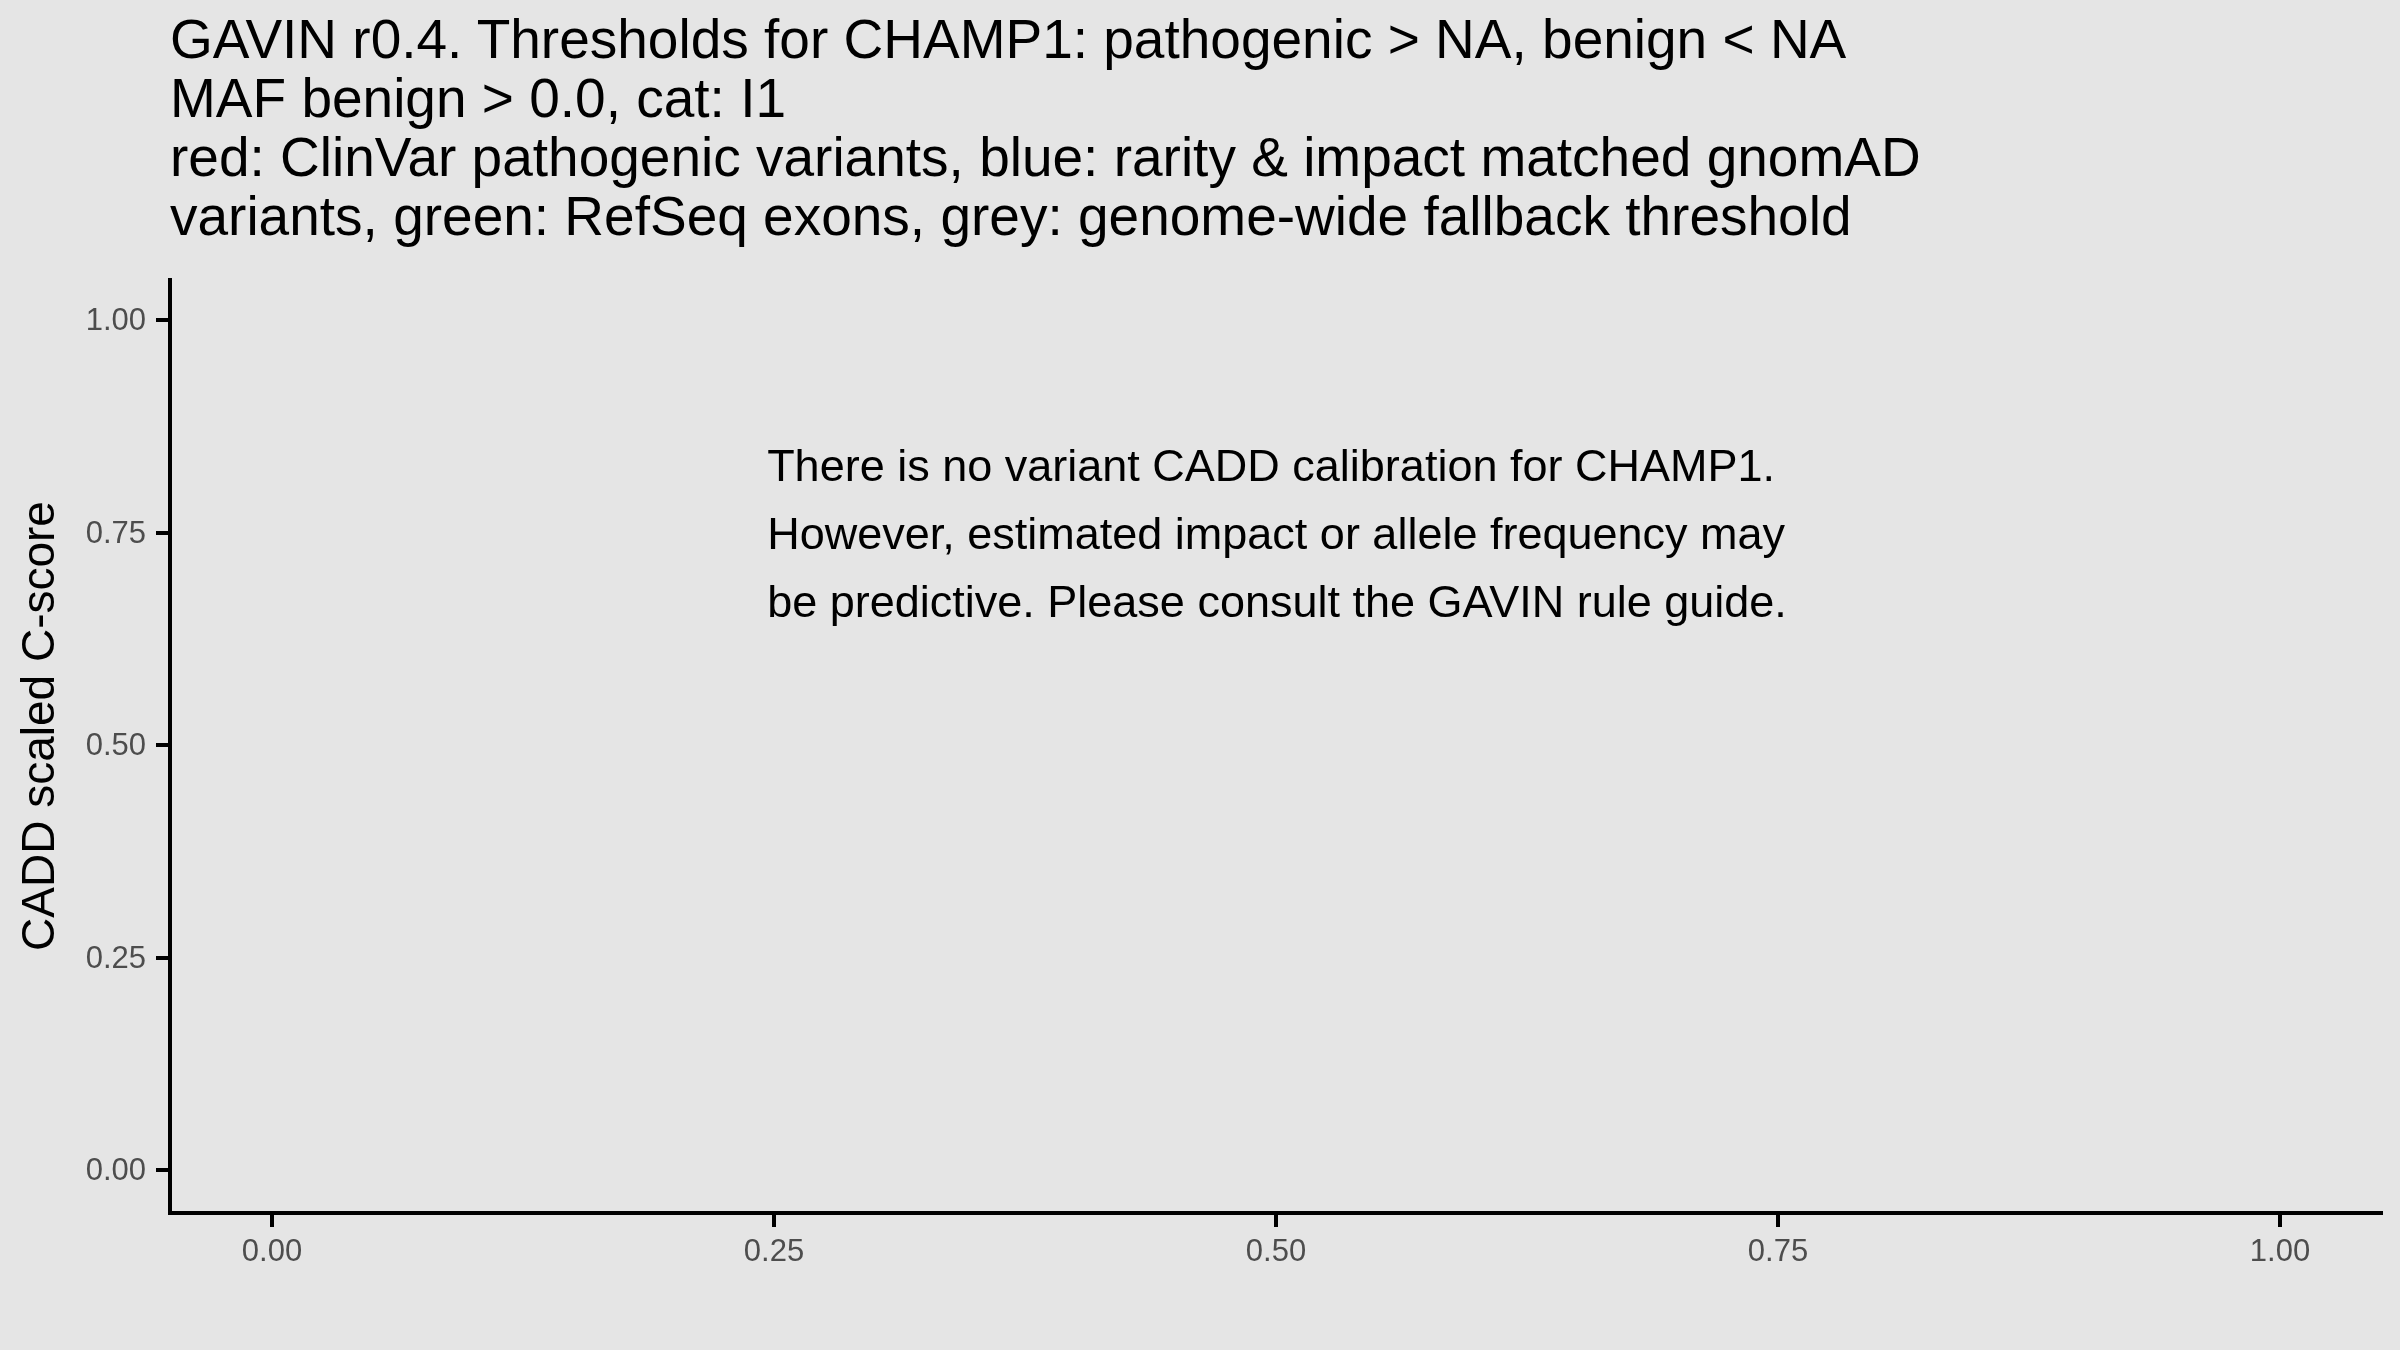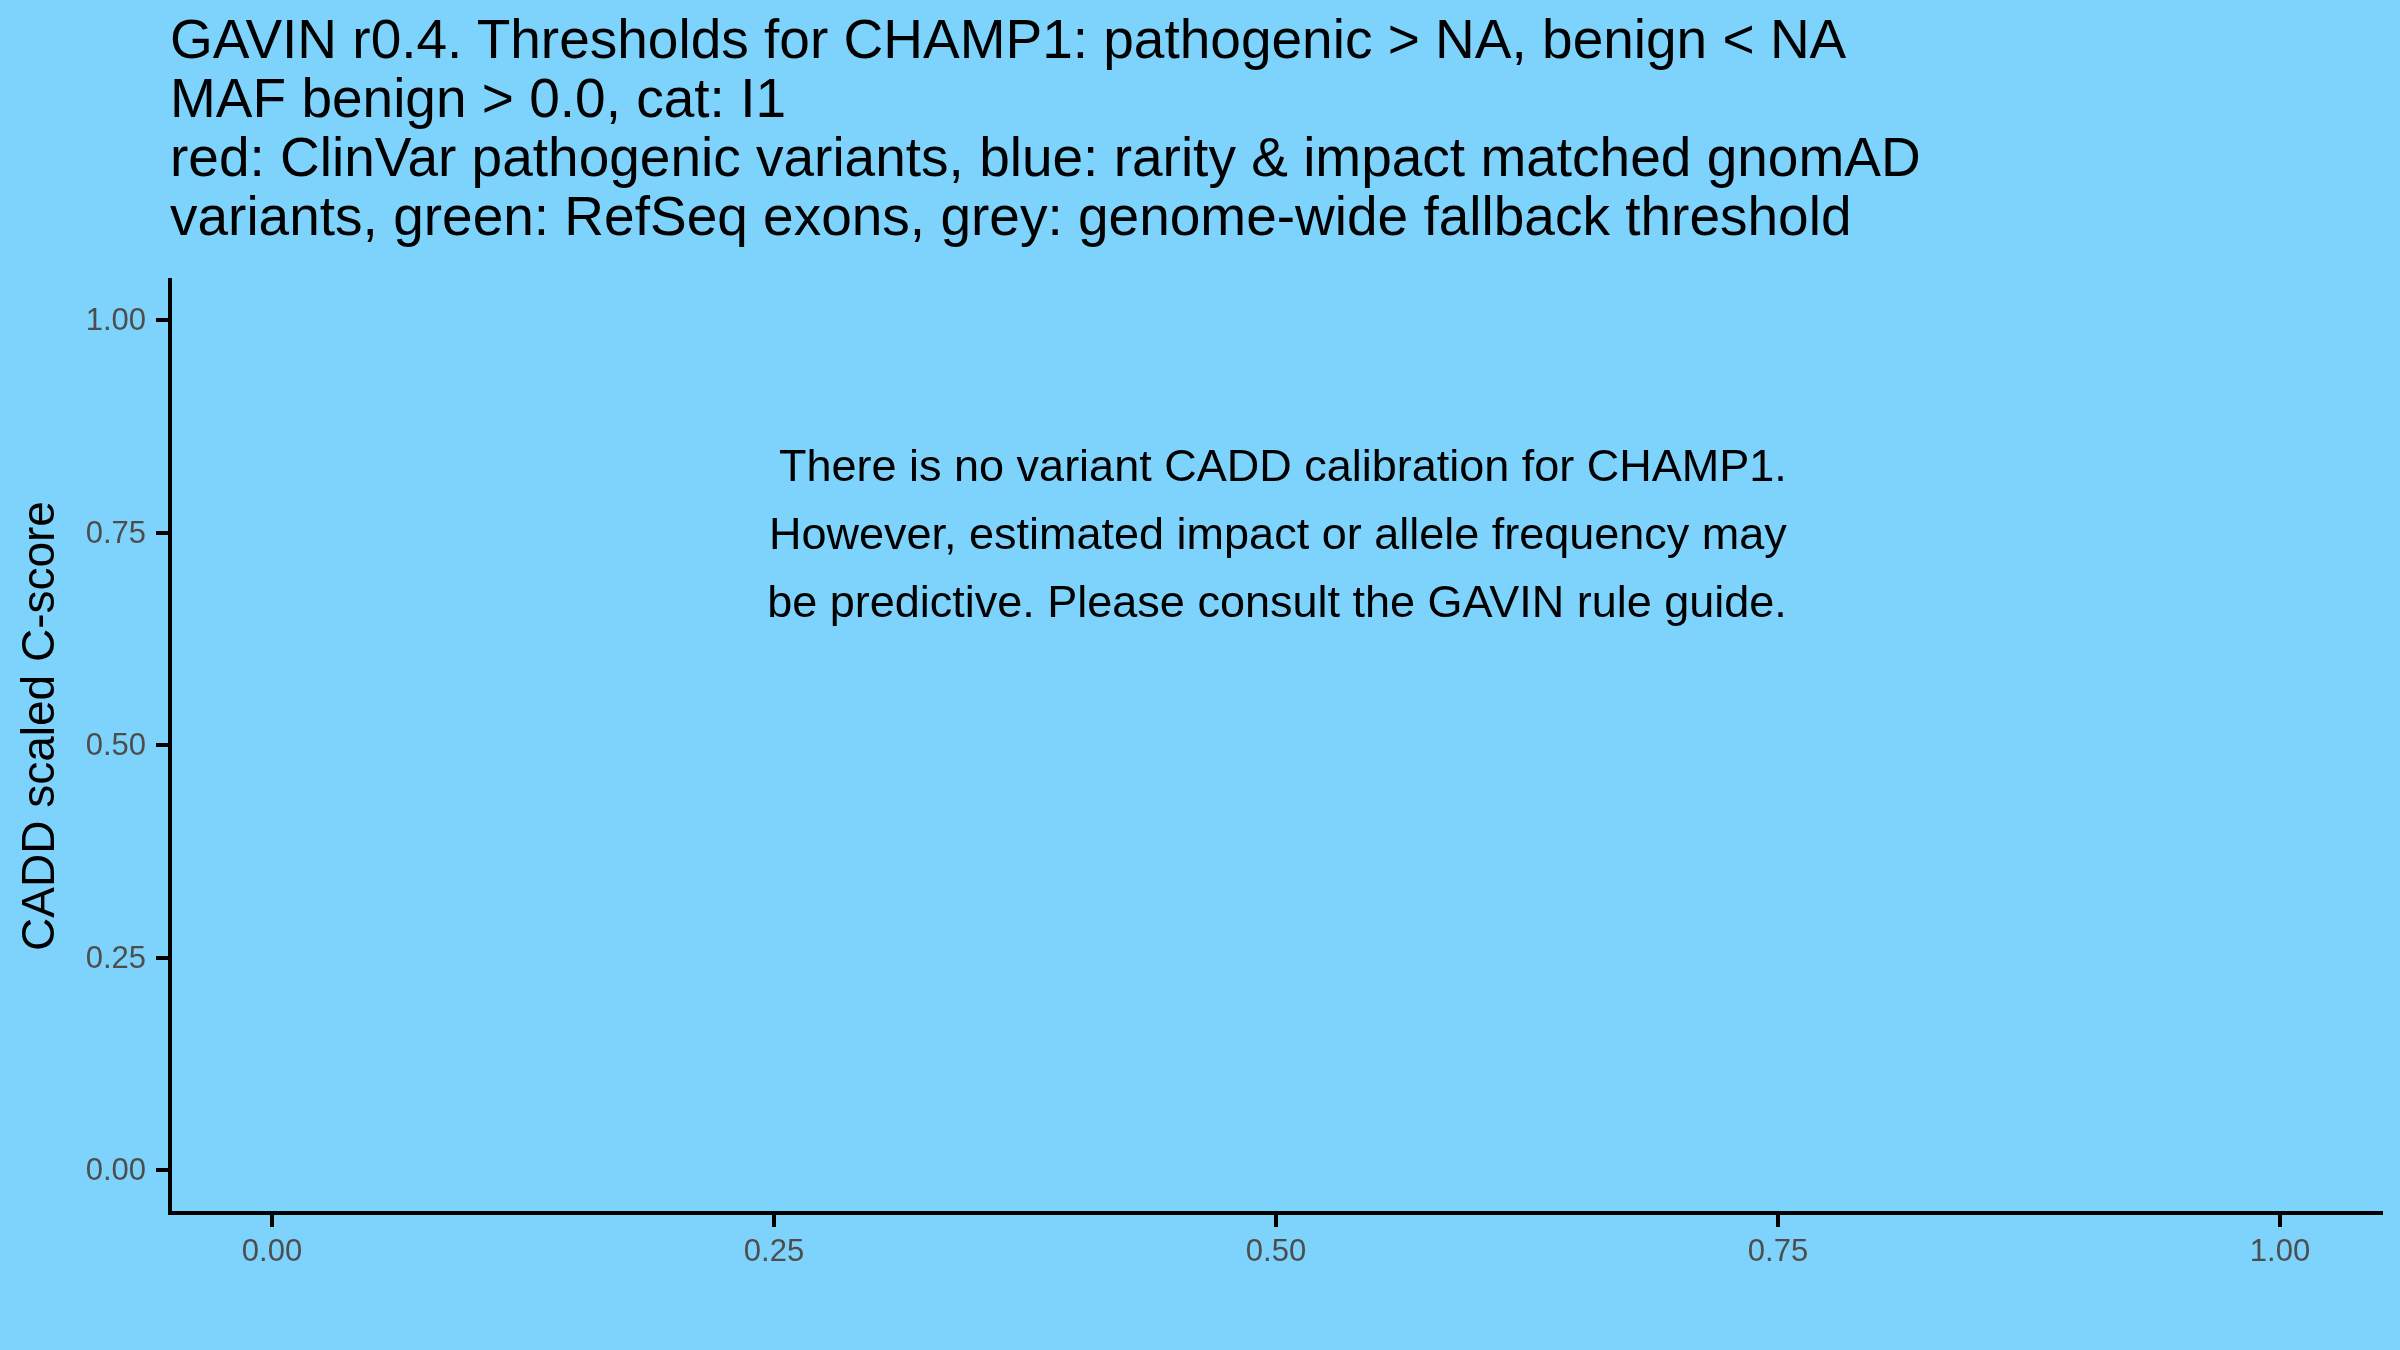--- a/index.html
+++ b/index.html
@@ -4,21 +4,21 @@
 <style>
   html, body {
     margin: 0;
     padding: 0;
     background: #ffffff;
   }
   .figure {
     position: relative;
     width: 2400px;
     height: 1350px;
-    background: #7dd3fc;
+    background: #e5e5e5;
     font-family: "Liberation Sans", sans-serif;
     color: #000000;
     overflow: hidden;
   }
   .chart-title {
     position: absolute;
     left: 170px;
     top: 10px;
     font-size: 55px;
     line-height: 59px;
@@ -101,21 +101,21 @@
     transform: rotate(-90deg);
     font-size: 46px;
     color: #000000;
     white-space: nowrap;
   }
   .panel-annotation {
     position: absolute;
     left: 1277px;
     top: 534px;
     transform: translate(-50%, -50%);
-    text-align: right;
+    text-align: left;
     font-size: 45px;
     line-height: 68px;
     color: #000000;
     white-space: pre-line;
   }
 </style>
 </head>
 <body>
 
 <div class="figure">

